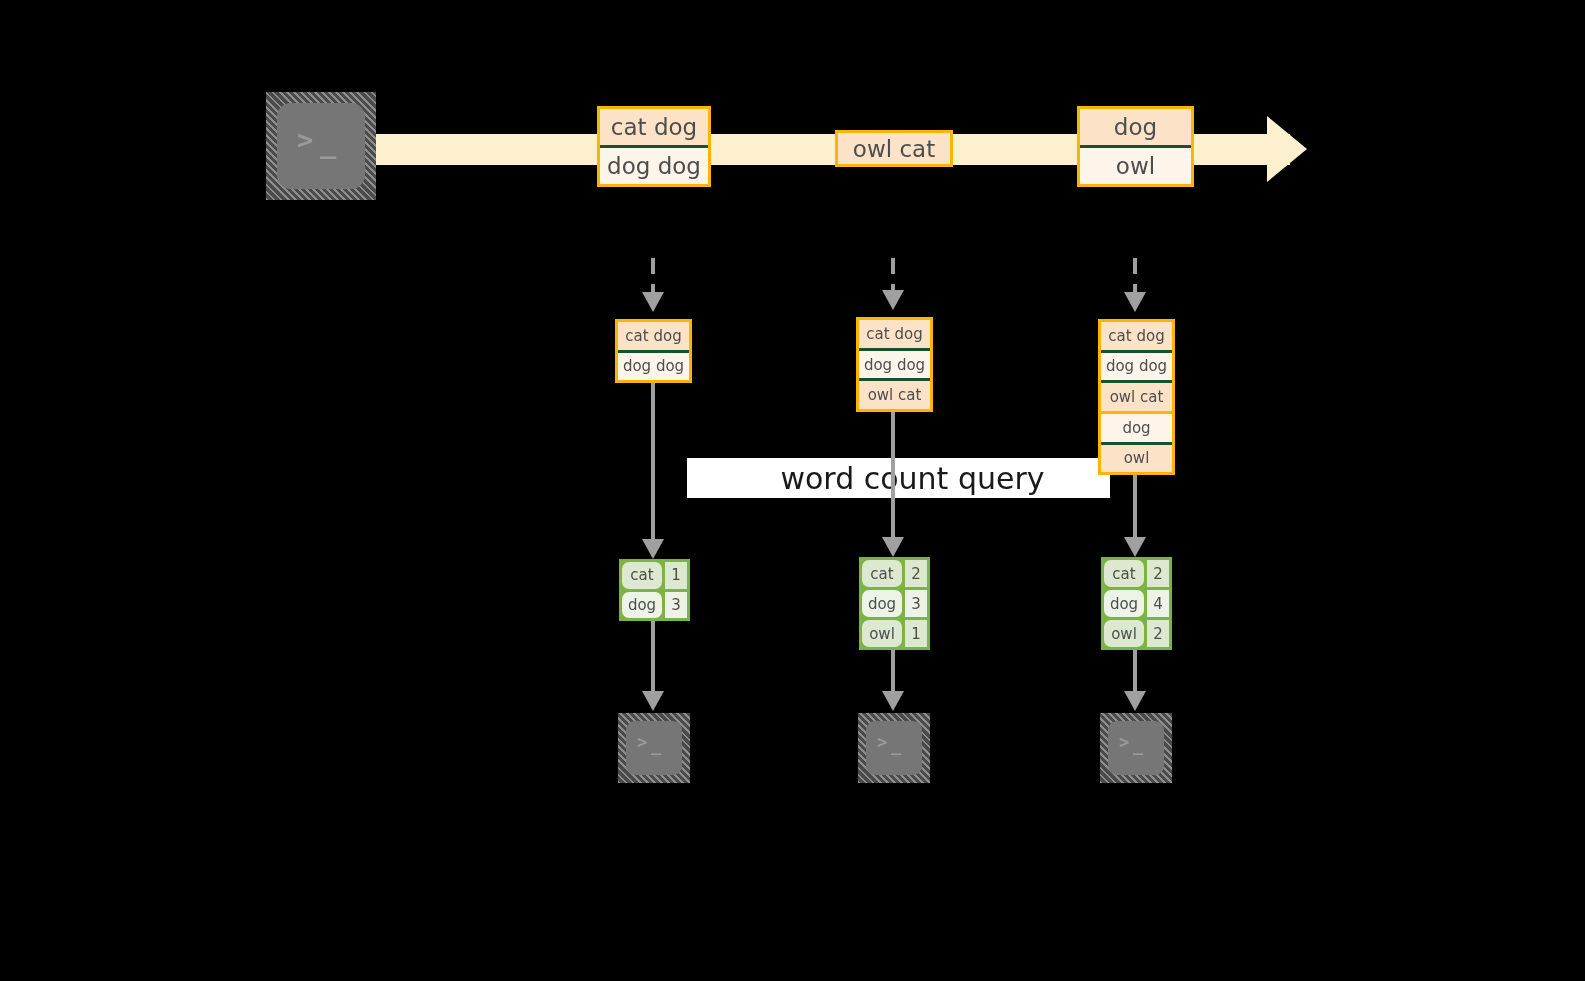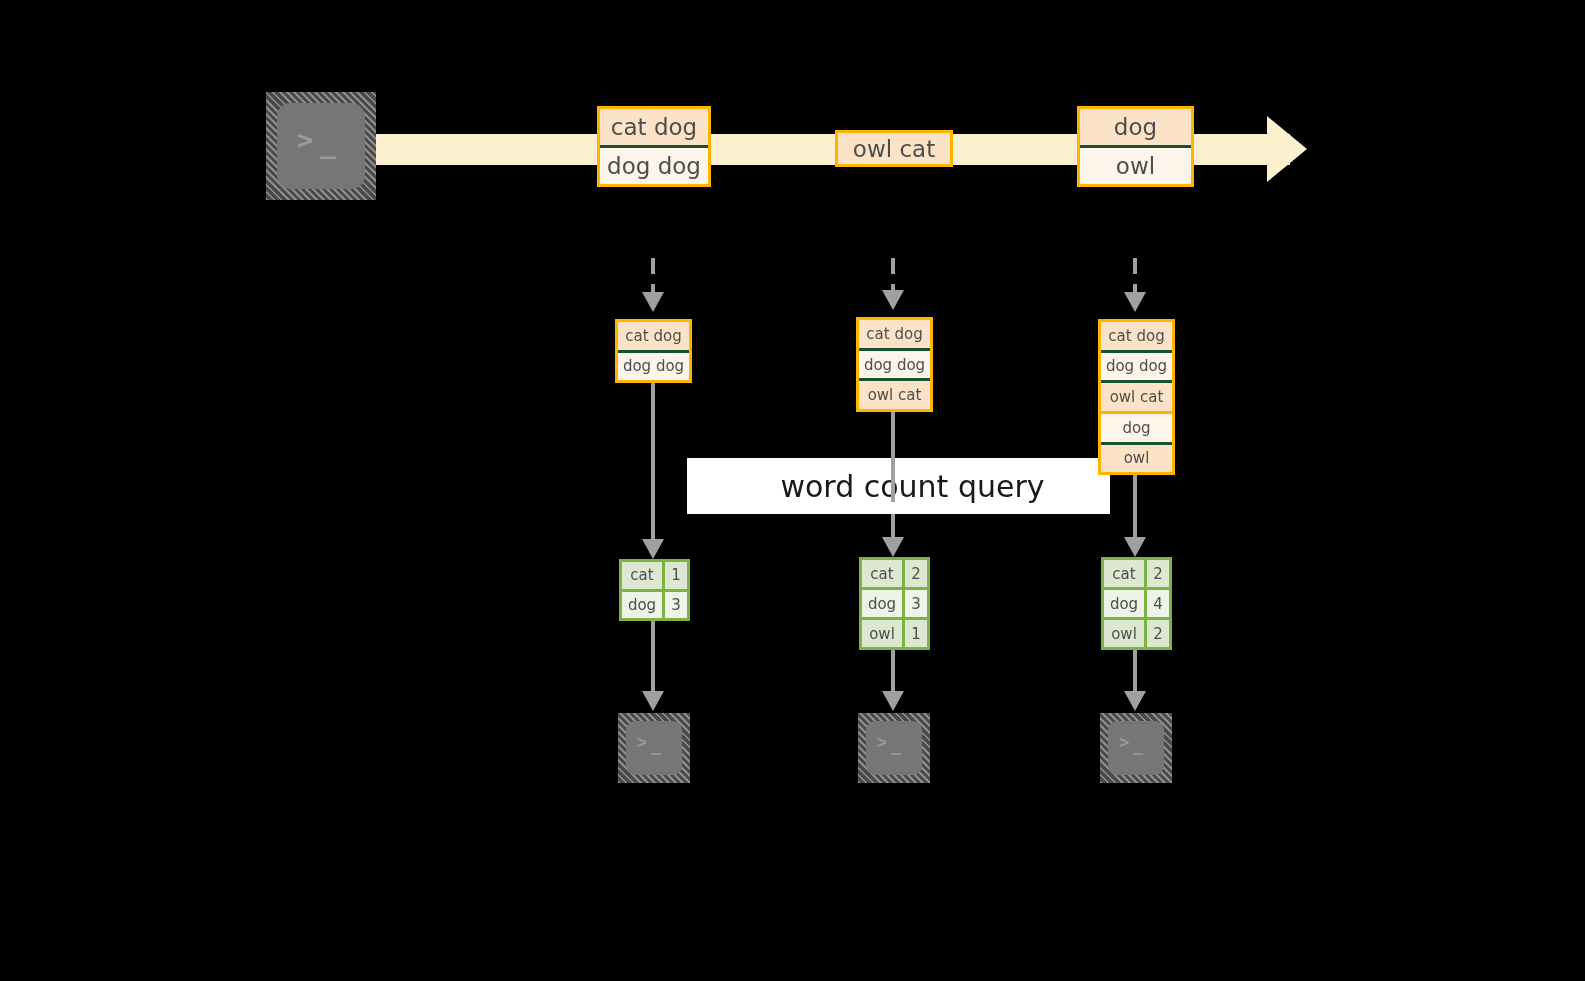--- a/index.html
+++ b/index.html
@@ -98,21 +98,21 @@
   .gbox .grow + .grow { border-top: 3px solid #7cb342; }
   .gbox .gc {
     box-sizing: border-box;
     display: flex;
     align-items: center;
     justify-content: center;
     color: #4d4d4d;
     white-space: nowrap;
     overflow: hidden;
   }
-  .gbox .gc.word { flex: 0 0 auto; }
+  .gbox .gc.word { flex: 0 0 auto; border-radius: 7px; }
   .gbox .gc.num  { flex: 1 1 auto; border-left: 3px solid #7cb342; }
   .gbox .grow.dark  .gc { background: #dde8d1; }
   .gbox .grow.light .gc { background: #eef3e8; }
 
   
   .vline {
     position: absolute;
     background: #a0a0a0;
     width: 4px;
   }
@@ -276,21 +276,21 @@
   <div class="vline" style="left:1133px; top:650px; height:46px;"></div>
   <div class="vhead" style="left:1124px; top:691px;"></div>
 
   <div class="term" style="left:1100px; top:713px; width:72px; height:70px;">
     <div class="hatch"></div>
     <div class="inner" style="left:8px; top:8px; right:8px; bottom:8px; border-radius:9px;"></div>
     <div class="glyph" style="left:19px; top:21px; font-size:17px;">&gt;</div>
     <div class="glyph" style="left:33px; top:24px; font-size:17px;">_</div>
   </div>
 
-  <div class="wband" style="left:687px; top:458px; width:423px; height:56px;text-align:center;">
+  <div class="wband" style="left:687px; top:458px; width:423px; height:40px;text-align:center;">
     <span class="wlabel" style="font-size:30px; padding-left:28px;">word count query</span>
   </div>
 
   <div class="obox" style="left:1098px; top:411px; width:77px; height:64px; z-index:5;">
     <div class="cell light" style="font-size:15px;">dog</div>
     <div class="cell dark" style="font-size:15px;">owl</div>
   </div>
 
   <div class="vline" style="left:651px; top:458px; height:44px; z-index:6;"></div>
   <div class="vline" style="left:891px; top:458px; height:44px; z-index:6;"></div>

